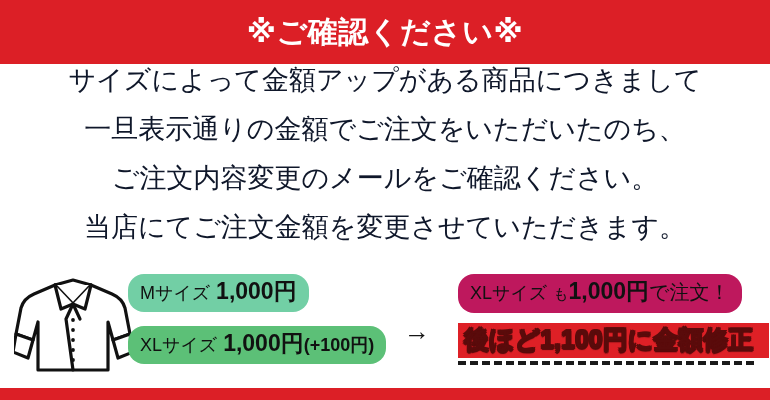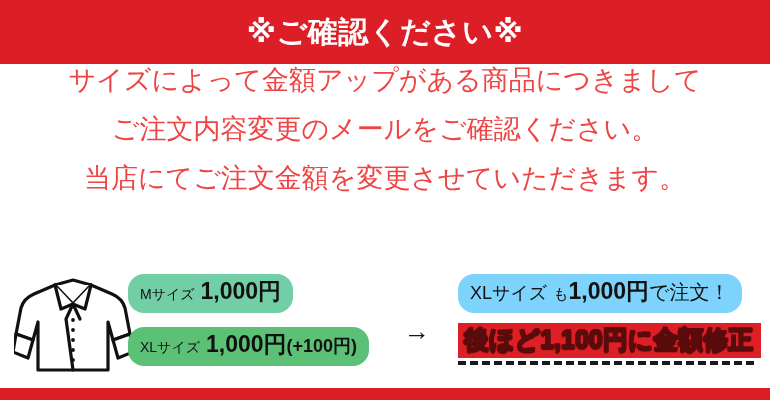--- a/index.html
+++ b/index.html
@@ -45,21 +45,21 @@
 
   
   .body-lines {
     position: absolute;
     left: 0;
     top: 56px;
     width: 770px;
     text-align: center;
   }
   .body-line {
-    color: #ef4444;
+    color: #0f172a;
     font-size: 27px;
     font-weight: normal;
     line-height: 49px;
     white-space: nowrap;
   }
 
   
   .compare {
     position: absolute;
     left: 0;
@@ -96,21 +96,21 @@
   .pill-m {
     background: #72cfa5;
   }
   .pill-xl {
     background: #5cc077;
   }
   .gap-row {
     height: 14px;
   }
   .pill .sz {
-    font-size: 14px;
+    font-size: 18px;
   }
   .pill .amt {
     font-size: 23px;
     font-weight: bold;
   }
   .pill .suffix {
     font-size: 18px;
     font-weight: bold;
   }
 
@@ -125,42 +125,42 @@
   }
 
   
   .right-col {
     position: absolute;
     left: 458px;
     top: 8px;
     width: 300px;
   }
   .pill-right {
-    background: #7dd3fc;
+    background: #be185d;
   }
   .pill-right .sz {
     font-size: 18px;
   }
   .pill-right .mo {
     font-size: 15px;
   }
   .pill-right .amt {
     font-size: 23px;
     font-weight: bold;
   }
   .pill-right .tail {
     font-size: 20px;
   }
 
   
   .gold-box {
     margin-top: 10px;
     background: #de2026;
     display: inline-block;
-    padding: 1px 8px 3px 6px;
+    padding: 1px 16px 3px 6px;
   }
   .gold-text {
     font-size: 25px;
     font-weight: bold;
     line-height: 31px;
     white-space: nowrap;
     color: #f7d24a;
     background: linear-gradient(180deg, #fdf3b4 0%, #f6d košt54 35%, #eeb52c 70%, #e59a18 100%);
     -webkit-background-clip: text;
     background-clip: text;
@@ -194,20 +194,21 @@
 <body>
 
 <div class="banner">
 
   <div class="header-bar">
     <div class="header-title">※ご確認ください※</div>
   </div>
 
   <div class="body-lines">
     <div class="body-line">サイズによって金額アップがある商品につきまして</div>
+    <div class="body-line">一旦表示通りの金額でご注文をいただいたのち、</div>
     <div class="body-line">ご注文内容変更のメールをご確認ください。</div>
     <div class="body-line">当店にてご注文金額を変更させていただきます。</div>
   </div>
 
   <div class="compare">
 
     <div class="shirt-wrap">
       <svg viewBox="0 0 118 104" width="118" height="104" aria-hidden="true">
         <g fill="#ffffff" stroke="#111111" stroke-width="3.2" stroke-linejoin="round" stroke-linecap="round">
           <path d="M59 10

